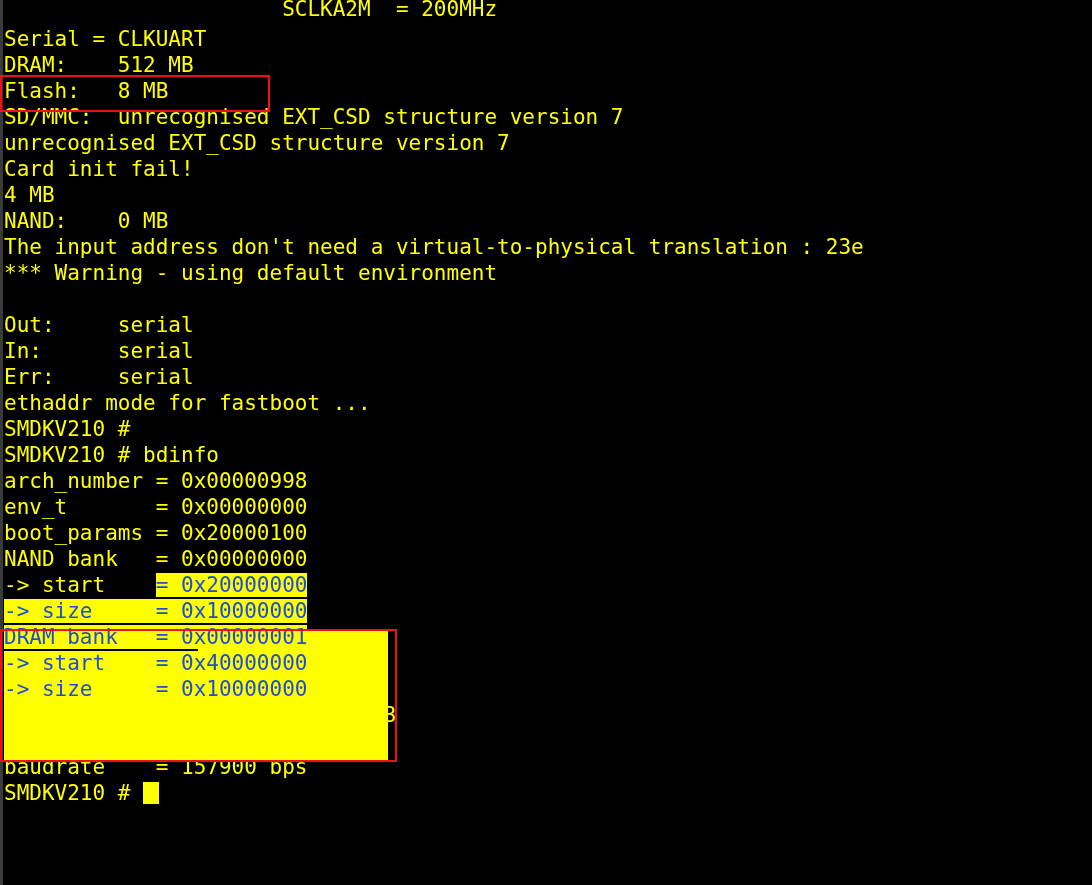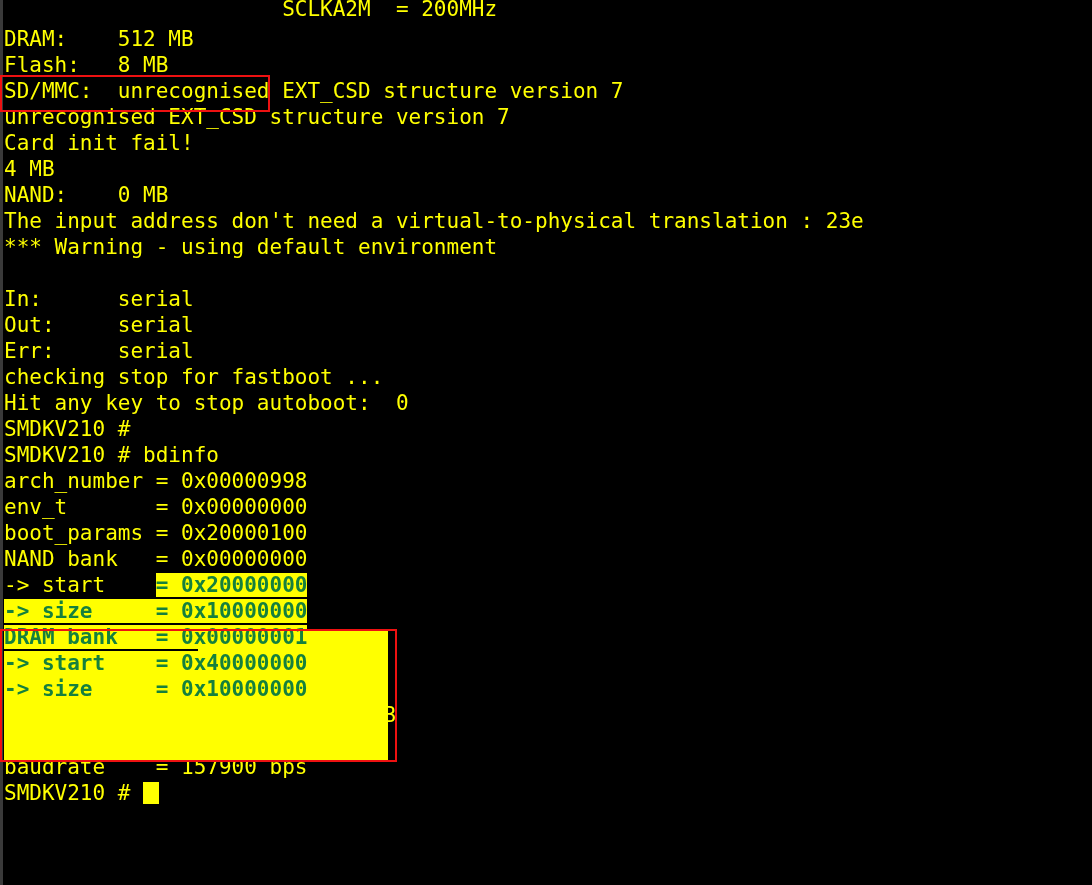--- a/index.html
+++ b/index.html
@@ -41,22 +41,21 @@
     white-space: pre;
     letter-spacing: 0px;
     color: #ffff00;
   }
   .line.clip-top {
     position: relative;
     top: -4px;
   }
   .sel {
     background: #ffff00;
-    color: #15803d;
-    font-weight: bold;
+    color: #1d4ed8;
   }
   .cursor {
     display: inline-block;
     width: 16px;
     height: 22px;
     background: #ffff00;
     vertical-align: -4px;
   }
   .redbox {
     position: absolute;
@@ -88,35 +87,35 @@
 
 <div id="terminal">
 
   <div id="left-gutter"></div>
 
   <div class="hl-band" style="left:198px; top:630px; width:190px; height:26px;"></div>
   <div class="hl-band" style="left:4px; top:656px; width:384px; height:104px;"></div>
 
   <div id="lines">
       <div class="line clip-top"><span>                      SCLKA2M  = 200MHz</span></div>
+      <div class="line"><span>Serial = CLKUART</span></div>
       <div class="line"><span>DRAM:    512 MB</span></div>
       <div class="line"><span>Flash:   8 MB</span></div>
       <div class="line"><span>SD/MMC:  unrecognised EXT_CSD structure version 7</span></div>
       <div class="line"><span>unrecognised EXT_CSD structure version 7</span></div>
       <div class="line"><span>Card init fail!</span></div>
       <div class="line"><span>4 MB</span></div>
       <div class="line"><span>NAND:    0 MB</span></div>
       <div class="line"><span>The input address don't need a virtual-to-physical translation : 23e</span></div>
       <div class="line"><span>*** Warning - using default environment</span></div>
       <div class="line"><span></span></div>
+      <div class="line"><span>Out:     serial</span></div>
       <div class="line"><span>In:      serial</span></div>
-      <div class="line"><span>Out:     serial</span></div>
       <div class="line"><span>Err:     serial</span></div>
-      <div class="line"><span>checking stop for fastboot ...</span></div>
-      <div class="line"><span>Hit any key to stop autoboot:  0</span></div>
+      <div class="line"><span>ethaddr mode for fastboot ...</span></div>
       <div class="line"><span>SMDKV210 #</span></div>
       <div class="line"><span>SMDKV210 # bdinfo</span></div>
       <div class="line"><span>arch_number = 0x00000998</span></div>
       <div class="line"><span>env_t       = 0x00000000</span></div>
       <div class="line"><span>boot_params = 0x20000100</span></div>
       <div class="line"><span>NAND bank   = 0x00000000</span></div>
       <div class="line"><span>-&gt; start    </span><span class="sel">= 0x20000000</span></div>
       <div class="line"><span class="sel">-&gt; size     = 0x10000000</span></div>
       <div class="line"><span class="sel">DRAM bank   = 0x00000001</span></div>
       <div class="line"><span class="sel">-&gt; start    = 0x40000000</span></div>

